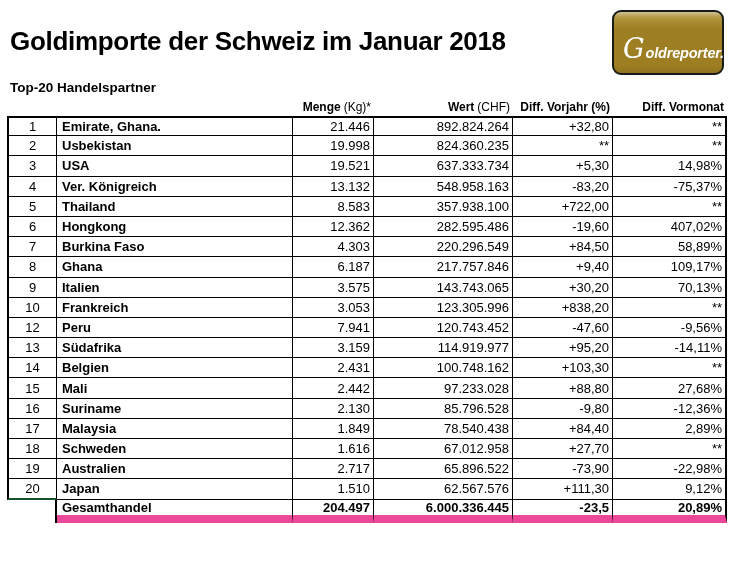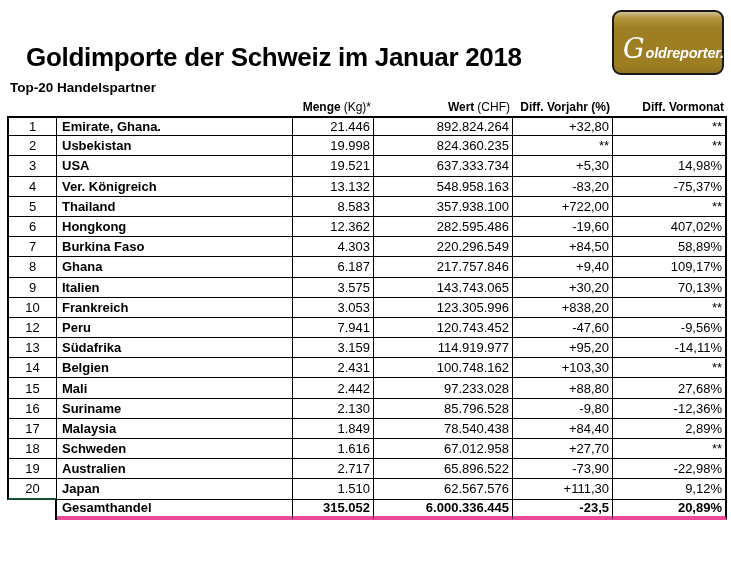--- a/index.html
+++ b/index.html
@@ -7,21 +7,21 @@
     width: 731px; height: 561px;
     background: #ffffff;
     font-family: "Liberation Sans", sans-serif;
     color: #000;
   }
   .page { position: relative; width: 731px; height: 561px; overflow: hidden; background: #fff; }
 
   .title {
     position: absolute; left: 10px; top: 27px;
     font-size: 26px; font-weight: bold; line-height: 28px;
-    white-space: nowrap; margin: 16px; letter-spacing: -0.3px;
+    white-space: nowrap; margin: 0; letter-spacing: -0.3px;
   }
 
   .logo {
     position: absolute; left: 612px; top: 10px;
     width: 112px; height: 65px; box-sizing: border-box;
     border: 2px solid #1a1a1a; border-radius: 9px;
     background: linear-gradient(180deg, #cfc194 0%, #b2943c 10%, #9d7e22 28%, #9d7e22 88%, #8f731e 100%);
   }
   .logo-text {
     position: absolute; left: 9px; bottom: 12px;
@@ -67,21 +67,21 @@
     border-right: 1px solid #000; border-bottom: 1px solid #000;
     vertical-align: middle; overflow: hidden; white-space: nowrap;
   }
   tr:first-child td { border-top: 2px solid #000; }
   td:first-child { border-left: 2px solid #000; }
   td:last-child { border-right: 2px solid #000; }
   td.rank { text-align: center; padding: 0; }
   td.country { text-align: left; font-weight: bold; padding-left: 5px; }
   td.num { text-align: right; }
   tr.last-data td.rank { border-bottom: 2px solid #14532d; }
-  tr.total td { border-bottom: 4px solid #ec4899; font-weight: bold; }
+  tr.total td { border-bottom: 8px solid #ec4899; font-weight: bold; }
   tr.total td.rank-empty { border: none; border-right: 2px solid #000; background: #fff; }
 </style>
 </head>
 <body>
 
 <div class="page">
 
   <h1 class="title">Goldimporte der Schweiz im Januar 2018</h1>
 
   <div class="logo">
@@ -260,21 +260,21 @@
           <td class="rank">20</td>
           <td class="country">Japan</td>
           <td class="num">1.510</td>
           <td class="num">62.567.576</td>
           <td class="num">+111,30</td>
           <td class="num">9,12%</td>
         </tr>
         <tr class="total">
           <td class="rank rank-empty"></td>
           <td class="country">Gesamthandel</td>
-          <td class="num">315.052</td>
+          <td class="num">204.497</td>
           <td class="num">6.000.336.445</td>
           <td class="num">-23,5</td>
           <td class="num">20,89%</td>
         </tr>
       </tbody>
   </table>
 
 </div>
 
 </body></html>

